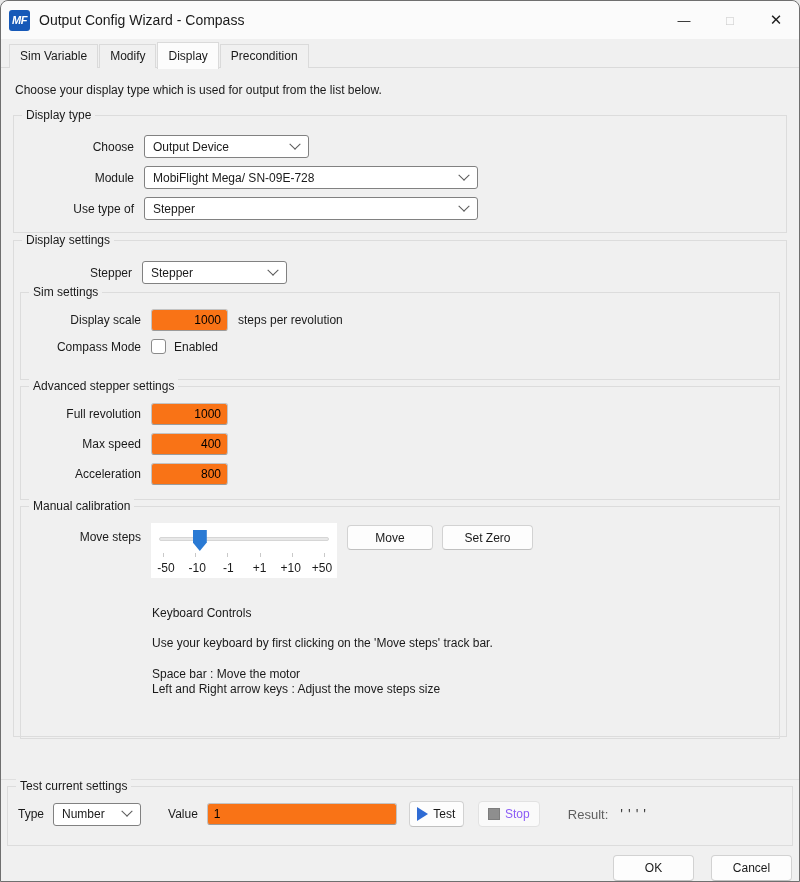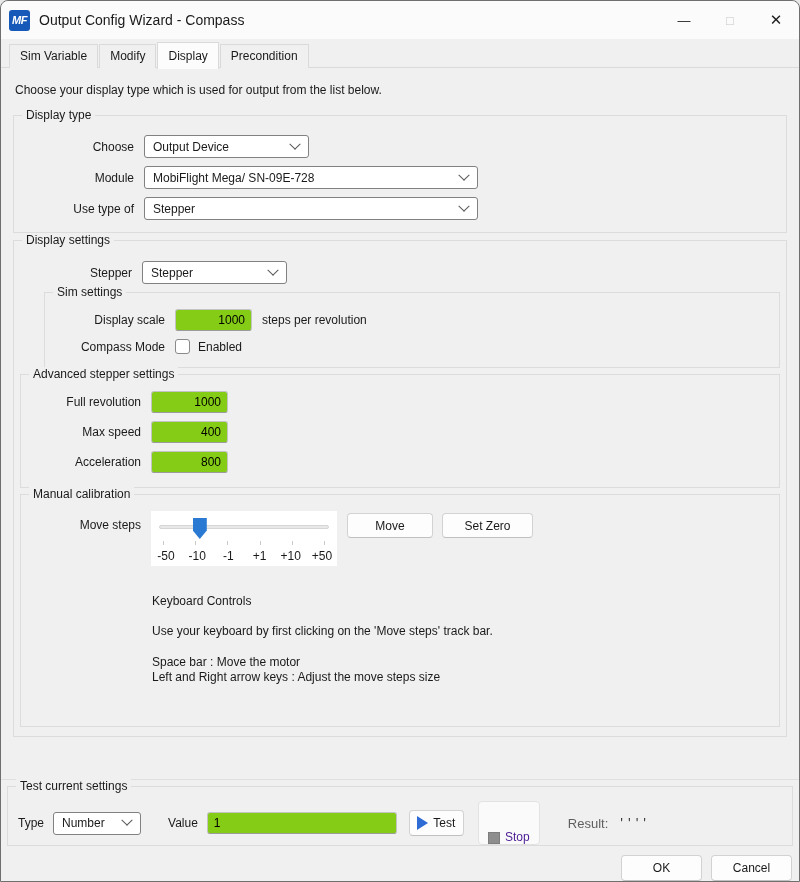--- a/index.html
+++ b/index.html
@@ -39,27 +39,27 @@
   .frow { display:flex; align-items:center; margin-bottom:8px; }
   .flabel { width:112px; flex:0 0 auto; text-align:right; margin-right:10px; }
 
   .combo { height:23px; background:#fff; border:1px solid #818181; border-radius:3px;
            display:flex; align-items:center; justify-content:space-between; padding:0 9px 0 8px; }
   .chev { width:8px; height:8px; border-right:1.6px solid #5a5a5a; border-bottom:1.6px solid #5a5a5a;
           transform:rotate(45deg) translate(-2px,-2px); flex:0 0 auto; }
   .w165 { width:165px; } .w334 { width:334px; } .w145 { width:145px; } .w88 { width:88px; }
 
   input[type=text] { font-family:"Liberation Sans", sans-serif; font-size:12px; height:22px;
-           background:#84cc16; border:1px solid #C3C3C3; border-bottom-color:#9B9B9B; border-radius:3px; padding:0 6px; }
+           background:#f97316; border:1px solid #C3C3C3; border-bottom-color:#9B9B9B; border-radius:3px; padding:0 6px; }
   .numinput { width:77px; text-align:right; }
 
   #gb-display-type { margin-top:18px; height:118px; padding:19px 8px 16px 8px; }
   #gb-display-settings { margin-top:7px; height:497px; padding:20px 6px 0 6px; }
   .inner { margin:0 0 0 0; padding:16px 8px 0 8px; }
-  #gb-sim { height:76px; margin-top:8px;margin-left:24px; }
+  #gb-sim { height:88px; margin-top:8px; }
   #gb-advanced { height:114px; margin-top:6px; }
   #gb-cal { height:233px; margin-top:6px; }
   .suffix { margin-left:10px; }
 
   .checkbox { width:15px; height:15px; background:#fff; border:1px solid #8A8A8A; border-radius:3px;
               display:inline-block; flex:0 0 auto; }
   .cb-label { margin-left:8px; }
 
   
   .cal-row { display:flex; align-items:flex-start; }
@@ -86,28 +86,28 @@
   .kb-lines { margin-top:16px; line-height:15px; }
 
   
   .footer { flex:0 0 auto; height:102px; border-top:1px solid #DFDFDF; padding:0 6px; }
   #gb-test { margin-top:6px; height:60px; padding:14px 10px 16px 10px; }
   .test-row { display:flex; align-items:center; }
   .lbl-type { margin-right:9px; }
   .lbl-value { margin-left:27px; margin-right:9px; }
   .value-input { width:190px; }
   .btn-test { width:55px; margin-left:12px; height:26px; }
-  .btn-stop { width:62px; margin-left:14px; height:44px; background:#FAFAFA; border-color:#E2E2E2; color:#4c1d95;align-items:flex-end; }
+  .btn-stop { width:62px; margin-left:14px; height:26px; background:#FAFAFA; border-color:#E2E2E2; color:#8b5cf6; }
   .play-icon { width:0; height:0; border-left:11px solid #2E6BD4; border-top:7px solid transparent;
                border-bottom:7px solid transparent; margin-right:5px; }
   .stop-icon { width:12px; height:12px; background:#8E8E8E; margin-right:5px; border:1px solid #7d7d7d; }
   .result-label { margin-left:28px; color:#5f5f5f; font-size:13px; }
   .result-value { margin-left:12px; letter-spacing:5px; font-size:14px; color:#3a3a3a; }
 
-  .bottom-row { display:flex; justify-content:flex-end; gap:9px; padding:9px 1px 0 0; }
+  .bottom-row { display:flex; justify-content:flex-end; gap:17px; padding:9px 1px 0 0; }
   .btn-ok, .btn-cancel { width:81px; height:26px; }
 </style>
 </head>
 <body>
 
 <div class="window">
 
   <div class="titlebar">
     <div class="logo">MF</div>
     <div class="title">Output Config Wizard - Compass</div>

